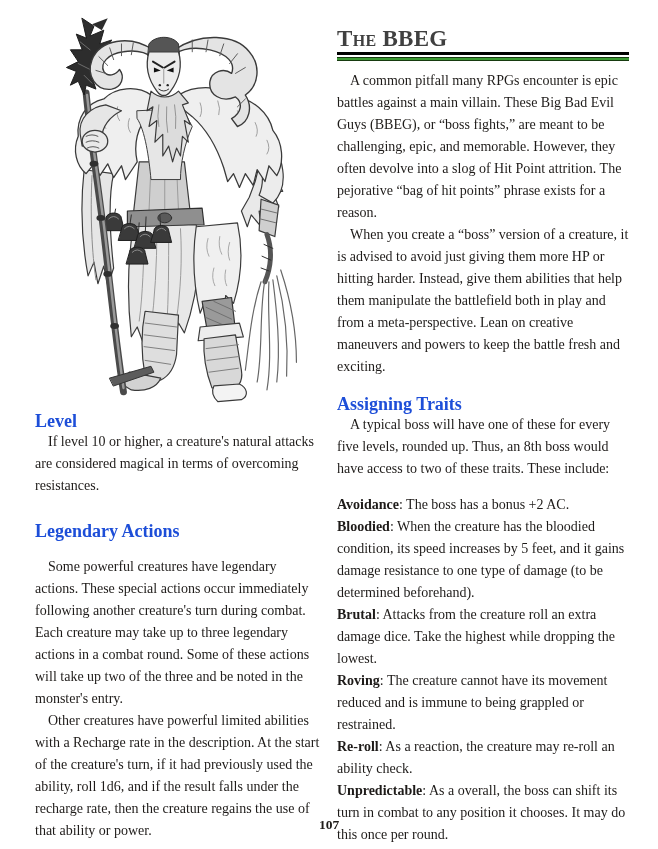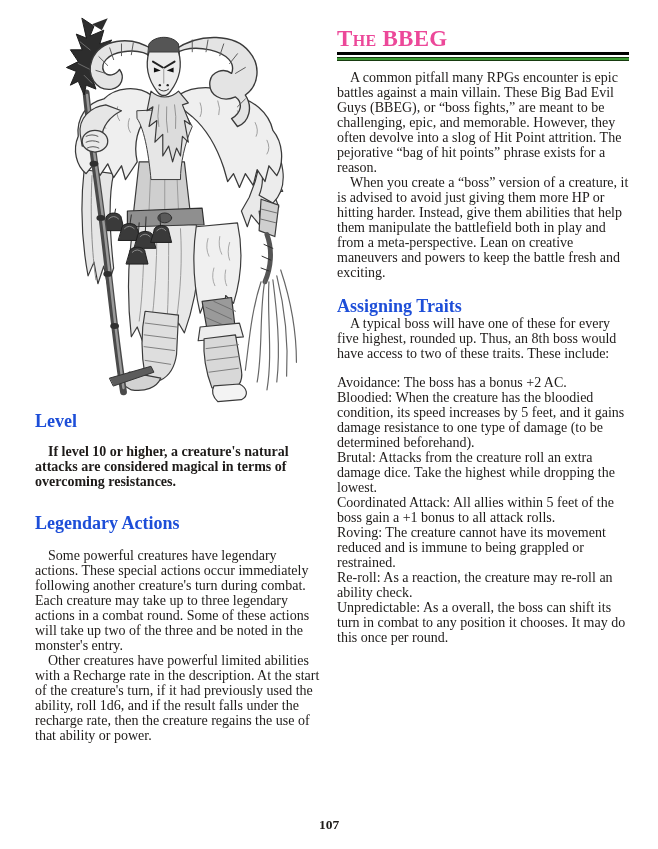--- a/index.html
+++ b/index.html
@@ -8,54 +8,54 @@
     width:658px; height:849px;
     background:#ffffff;
     font-family:"Liberation Serif", serif;
     color:#1e1b19;
     overflow:hidden;
   }
   .col { position:absolute; top:0; }
   .col-left  { left:35px;  width:287px; top:15px; }
   .col-right { left:337px; width:292px; top:28px; }
 
-  p { margin:0; font-size:14px; line-height:15px; }
+  p { margin:0; font-size:14px; line-height:22px; }
   p.indent { text-indent:13px; }
-  p.bold { font-weight:bold; }
+  p.bold { font-weight:normal; }
 
   h1 {
     margin:0; padding:0;
     font-size:23px; line-height:22px;
     font-weight:bold; font-variant:small-caps;
     letter-spacing:0.3px;
-    color:#ec4899;
+    color:#404040;
   }
   .title-rule {
     height:9px; margin-top:2px; margin-bottom:9px;
     background:linear-gradient(to bottom,
       #000 0, #000 3.5px,
       #fff 3.5px, #fff 5px,
       #173b10 5px, #173b10 6px,
       var(--accent, #3c9a34) 6px, var(--accent, #3c9a34) 8px,
       #173b10 8px, #173b10 9px);
   }
 
   h2 {
     margin:0; padding:0;
     font-size:18px; line-height:20px;
     font-weight:bold; color:#1d4ed8;
   }
-  .col-left h2 { margin-bottom:13px; }
+  .col-left h2 { margin-bottom:0; }
   .col-left .section-legendary h2 { margin-top:24px; margin-bottom:15px; }
   .col-left .section-level h2 { margin-top:4px; }
   .col-right h2 { margin-top:16px; margin-bottom:0; }
 
   .traits { margin-top:14px; }
   .trait { margin:0; }
-  .trait .trait-name { font-weight:normal; }
+  .trait .trait-name { font-weight:bold; }
 
   figure.illustration { margin:0; padding:0; width:287px; height:392px; }
 
   .page-footer {
     position:absolute; left:0; top:815px; width:658px;
     text-align:center;
   }
   .page-footer span { font-weight:bold; font-size:13.5px; }
 </style>
 </head>
@@ -187,30 +187,29 @@
     <header>
       <h1>The BBEG</h1>
       <div class="title-rule"></div>
     </header>
 
     <p class="indent">A common pitfall many RPGs encounter is epic battles against a main villain. These Big Bad Evil Guys (BBEG), or “boss fights,” are meant to be challenging, epic, and memorable. However, they often devolve into a slog of Hit Point attrition. The pejorative “bag of hit points” phrase exists for a reason.</p>
     <p class="indent">When you create a “boss” version of a creature, it is advised to avoid just giving them more HP or hitting harder. Instead, give them abilities that help them manipulate the battlefield both in play and from a meta-perspective. Lean on creative maneuvers and powers to keep the battle fresh and exciting.</p>
 
     <section>
       <h2>Assigning Traits</h2>
-      <p class="indent">A typical boss will have one of these for every five highest, rounded up. Thus, an 8th boss would have access to two of these traits. These include:</p>
+      <p class="indent">A typical boss will have one of these for every five levels, rounded up. Thus, an 8th boss would have access to two of these traits. These include:</p>
       <div class="traits" id="traits-list">
   <p class="trait"><b class="trait-name">Avoidance</b><span class="trait-text">: The boss has a bonus +2 AC.</span></p>
 
   <p class="trait"><b class="trait-name">Bloodied</b><span class="trait-text">: When the creature has the bloodied condition, its speed increases by 5 feet, and it gains damage resistance to one type of damage (to be determined beforehand).</span></p>
 
   <p class="trait"><b class="trait-name">Brutal</b><span class="trait-text">: Attacks from the creature roll an extra damage dice. Take the highest while dropping the lowest.</span></p>
 
 
-  <p class="trait"><b class="trait-name">Coordinated Attack</b><span class="trait-text">: All allies within 5 feet of the boss gain a +1 bonus to all attack rolls.</span></p>
 
 
   <p class="trait"><b class="trait-name">Roving</b><span class="trait-text">: The creature cannot have its movement reduced and is immune to being grappled or restrained.</span></p>
 
   <p class="trait"><b class="trait-name">Re-roll</b><span class="trait-text">: As a reaction, the creature may re-roll an ability check.</span></p>
 
 
   <p class="trait"><b class="trait-name">Unpredictable</b><span class="trait-text">: As a overall, the boss can shift its turn in combat to any position it chooses. It may do this once per round.</span></p>
 </div>
     </section>

